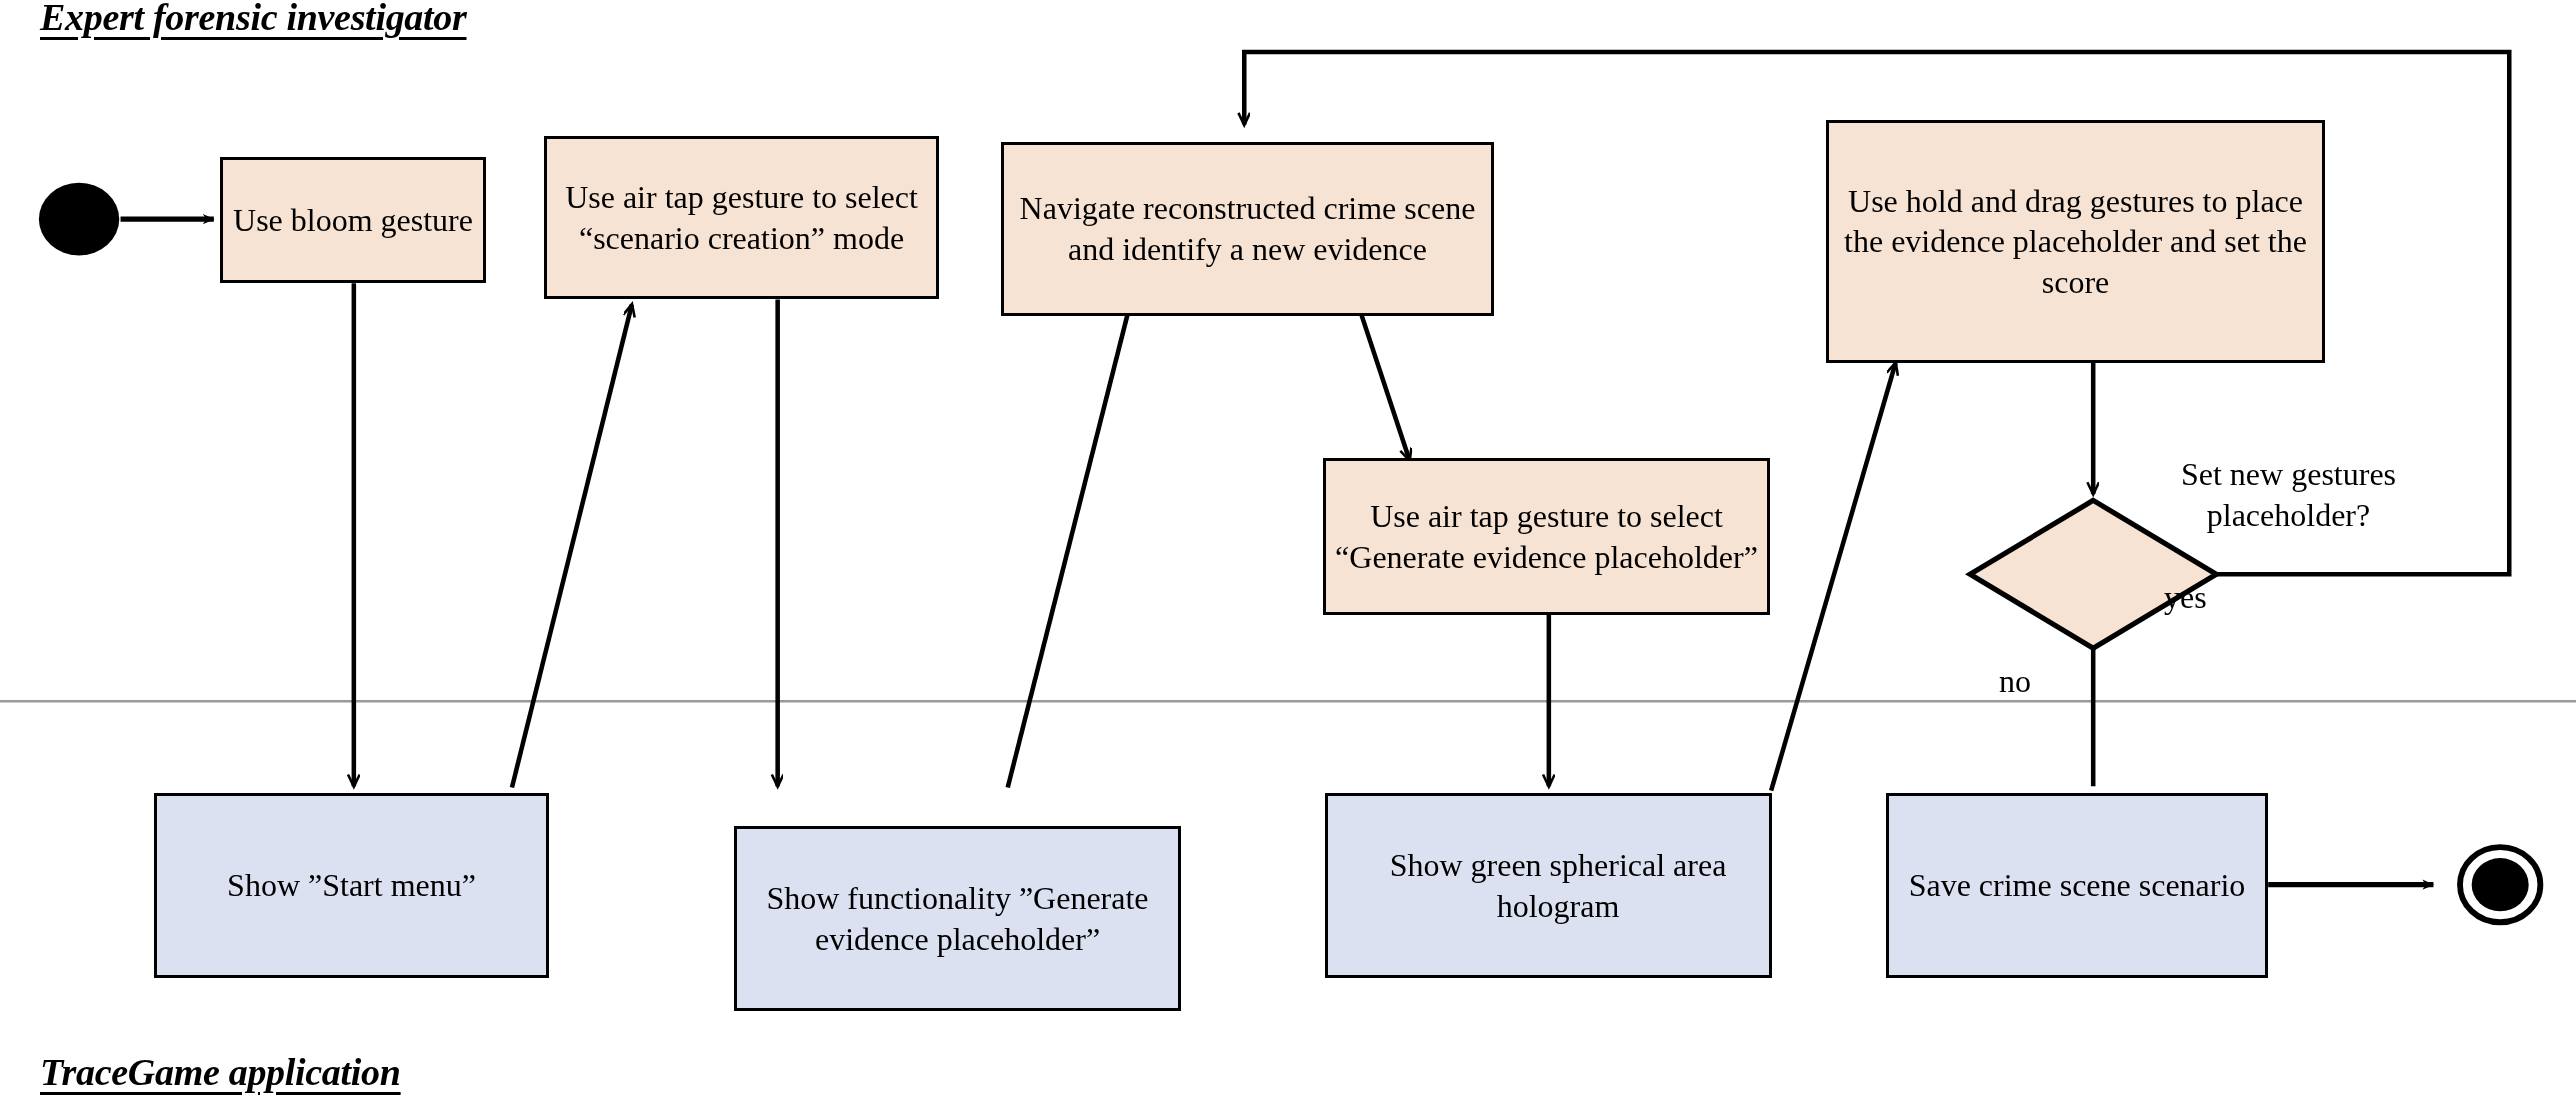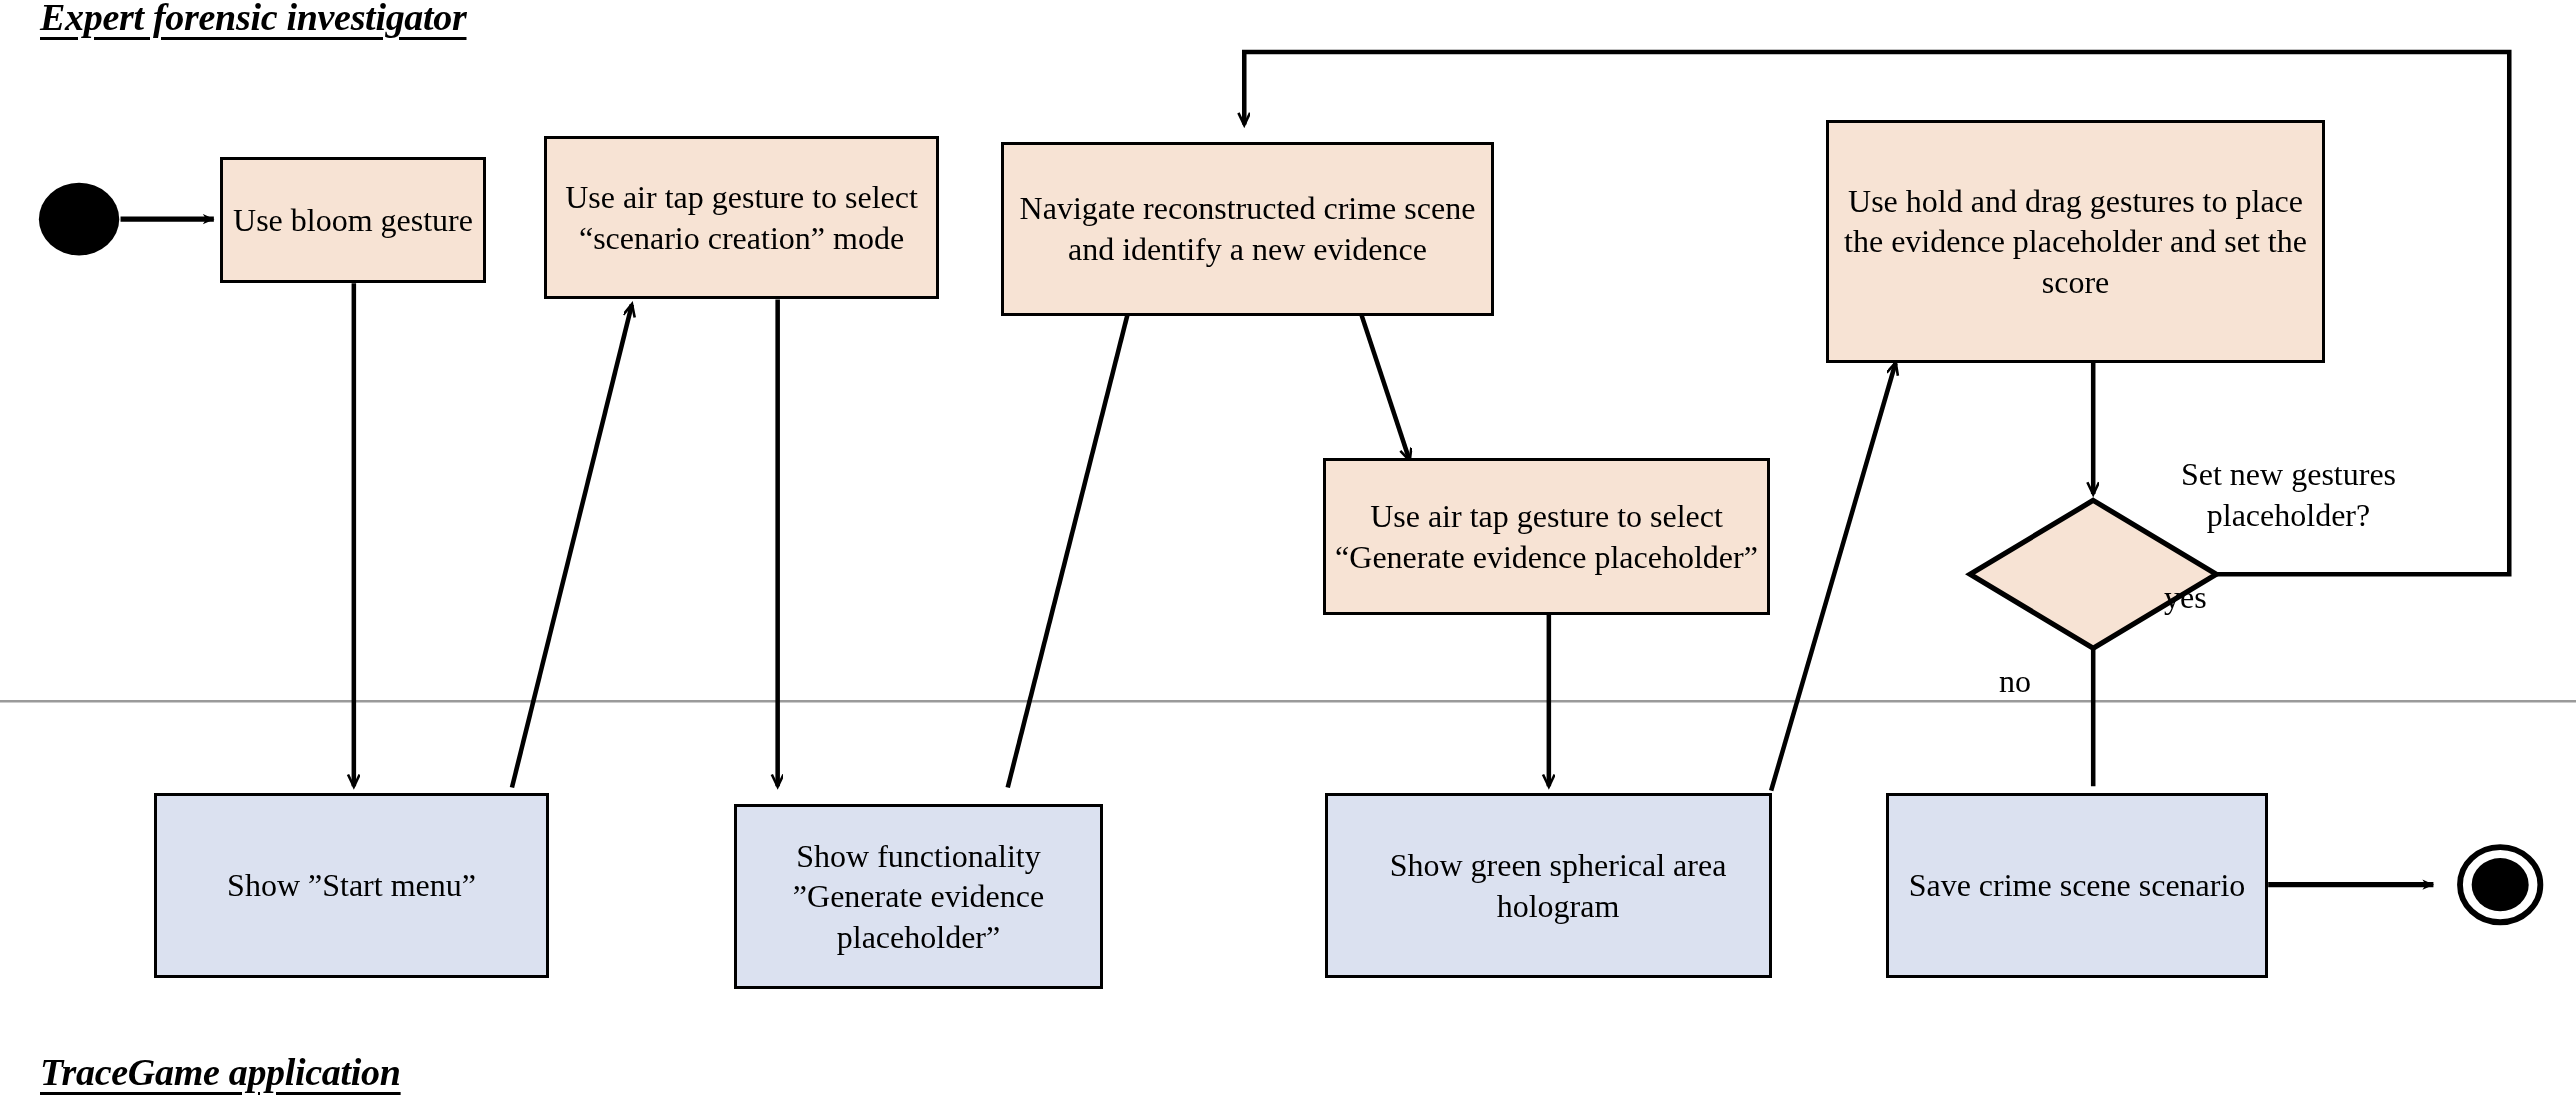--- a/index.html
+++ b/index.html
@@ -145,21 +145,21 @@
 placeholder?</div>
 
   <div class="edge-label" id="label-yes" style="left: 2164px; top: 577px; white-space: pre-line;">yes</div>
 
   <div class="edge-label" id="label-no" style="left: 1999px; top: 661px; white-space: pre-line;">no</div>
 
   <div class="node response" id="node-b1" style="left:154px; top:793px; width:395px; height:185px;">
     <span class="node-text">Show ”Start menu”</span>
   </div>
 
-  <div class="node response" id="node-b2" style="left:734px; top:804px; width:369px; height:185px;">
+  <div class="node response" id="node-b2" style="left:734px; top:826px; width:447px; height:185px;">
     <span class="node-text">Show functionality ”Generate evidence placeholder”</span>
   </div>
 
   <div class="node response" id="node-b3" style="left:1325px; top:793px; width:447px; height:185px;padding-left:28px;">
     <span class="node-text">Show green spherical area hologram</span>
   </div>
 
   <div class="node response" id="node-b4" style="left:1886px; top:793px; width:382px; height:185px;">
     <span class="node-text">Save crime scene scenario</span>
   </div>

